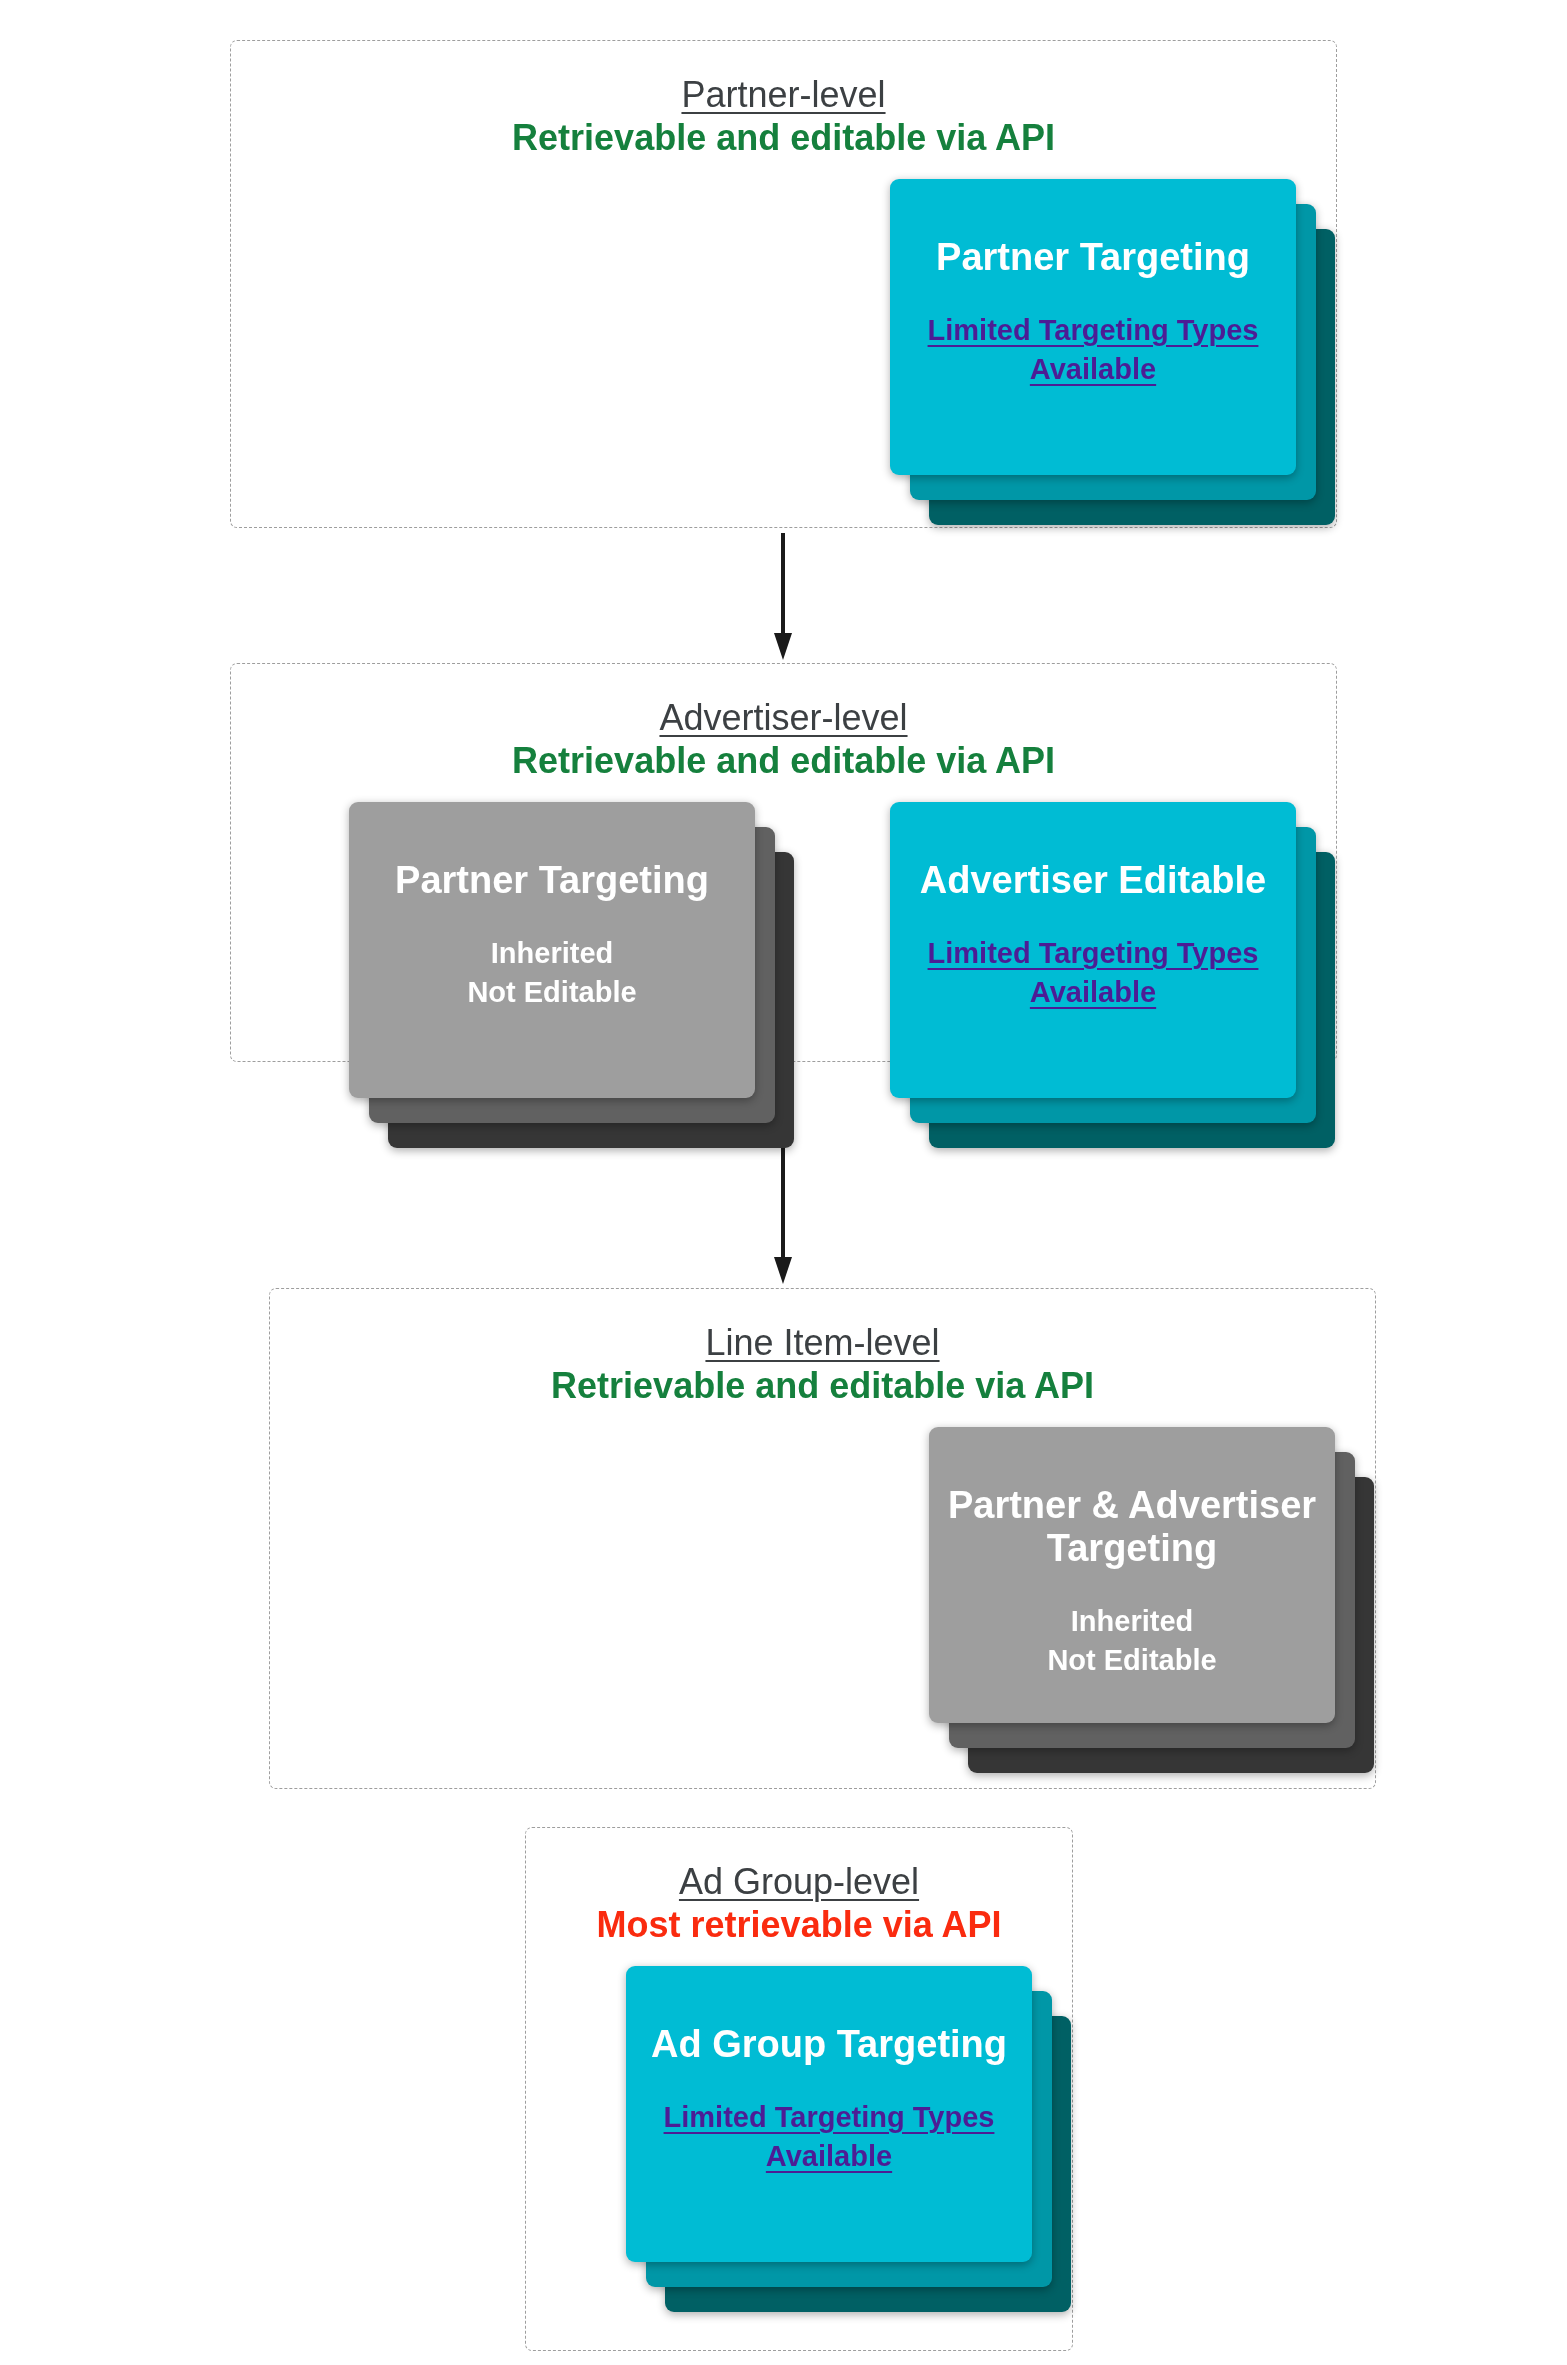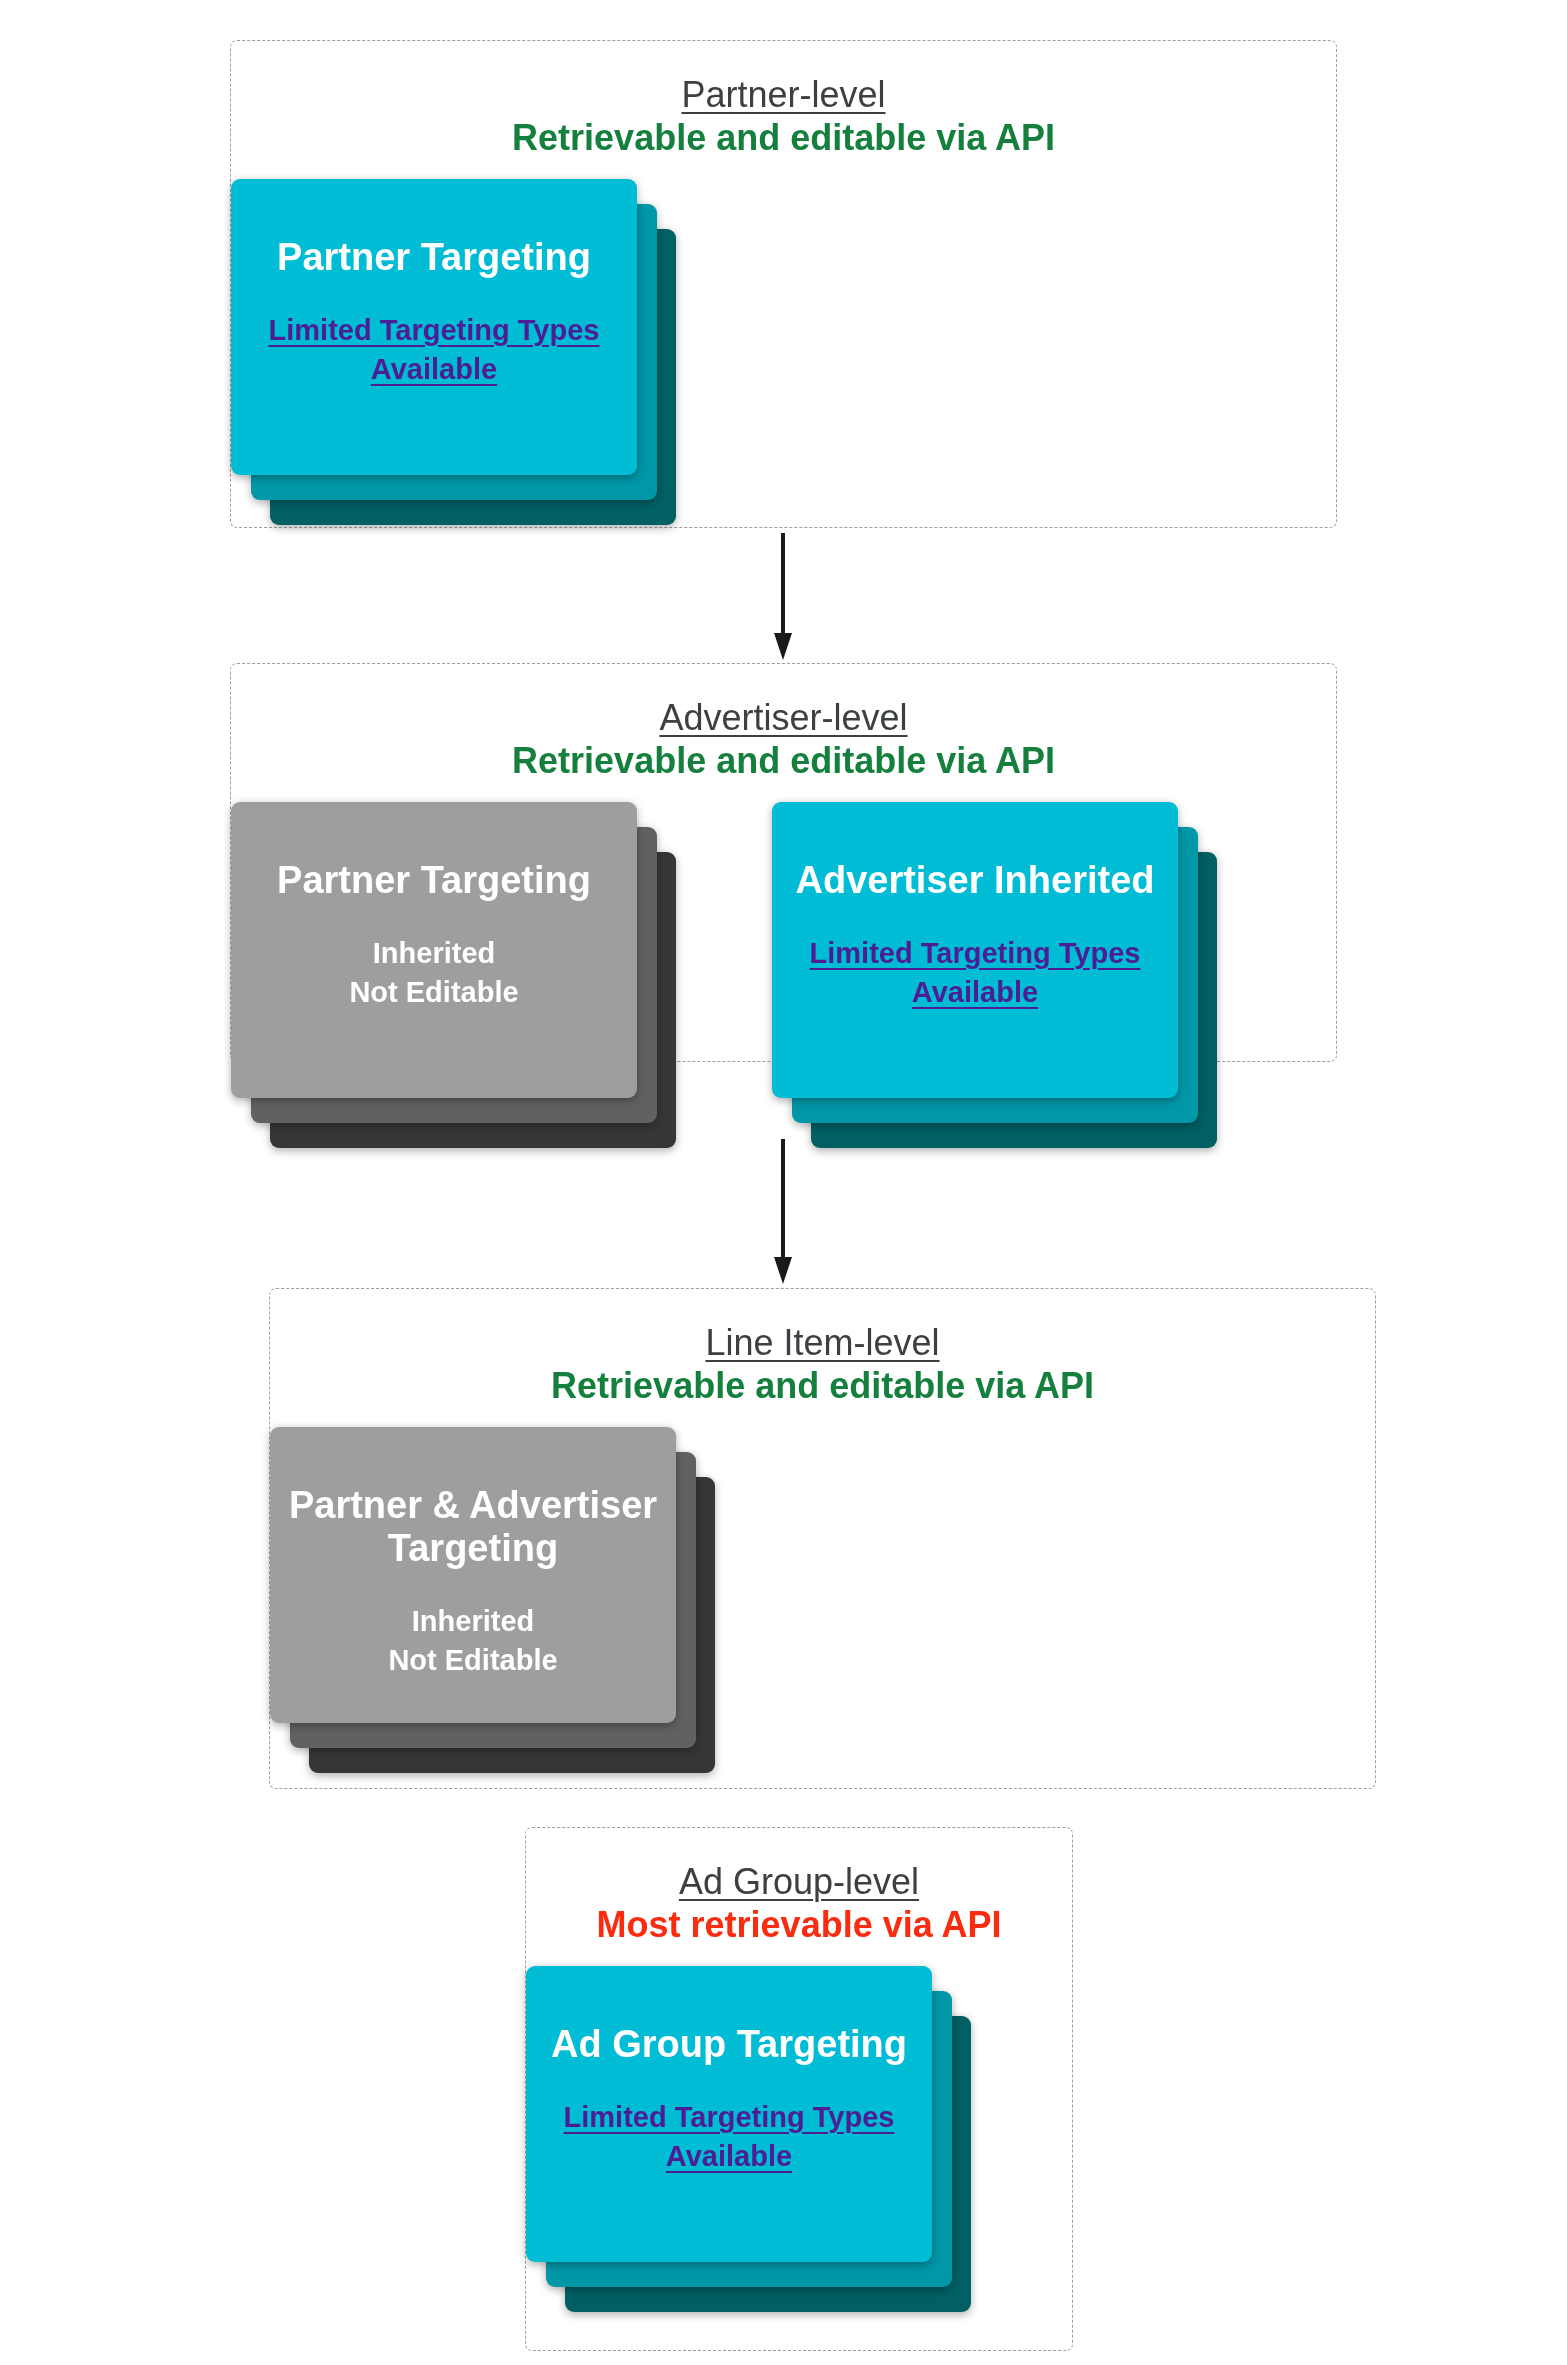--- a/index.html
+++ b/index.html
@@ -29,21 +29,21 @@
     text-decoration-thickness: 2.2px;
     text-underline-offset: 4.5px;
   }
   .level-subtitle {
     font-size: 36px; font-weight: 700; line-height: 43px; color: #15803d;
   }
   .level-subtitle.red { color: #fa2b0f; }
 
   .cards-row {
     margin-top: 19.6px;
-    display: flex; justify-content: flex-start; gap: 95px;
+    display: flex; justify-content: flex-end; gap: 95px;
   }
   .card-stack { position: relative; width: 446px; height: 346px; }
   .layer {
     position: absolute; width: 406px; height: 296px;
     border-radius: 9px;
     box-shadow: 0 2.7px 9px rgba(0,0,0,0.30);
   }
   .layer.back  { left: 39px; top: 50px; z-index: 1; }
   .layer.mid   { left: 19.6px; top: 25px; z-index: 2; }
   .layer.front {
@@ -127,21 +127,21 @@
           <div class="card-body">
             <div>Inherited</div>
             <div>Not Editable</div>
           </div>
         </div>
       </div>
       <div class="card-stack cyan">
         <div class="layer back"></div>
         <div class="layer mid"></div>
         <div class="layer front">
-          <div class="card-title">Advertiser Inherited</div>
+          <div class="card-title">Advertiser Editable</div>
           <div class="card-sub underlined">Limited Targeting Types Available</div>
         </div>
       </div>
     </div>
   </section>
 
   <div class="arrow" id="arrow-2">
     <div class="shaft"></div>
     <div class="head"></div>
   </div>

